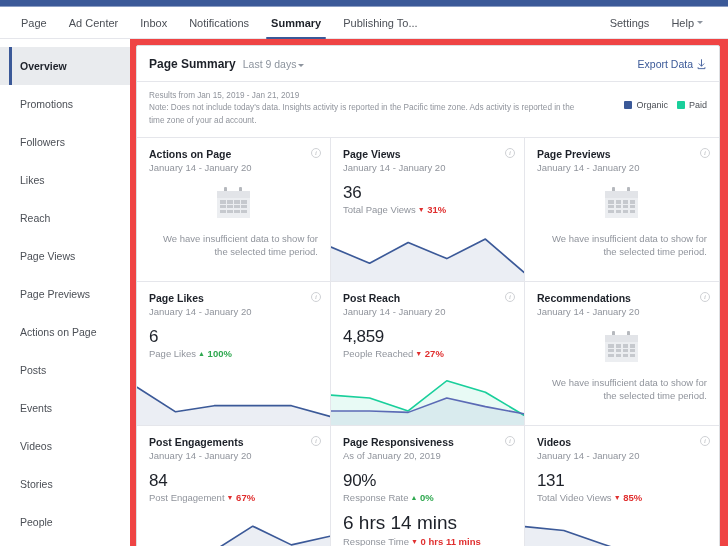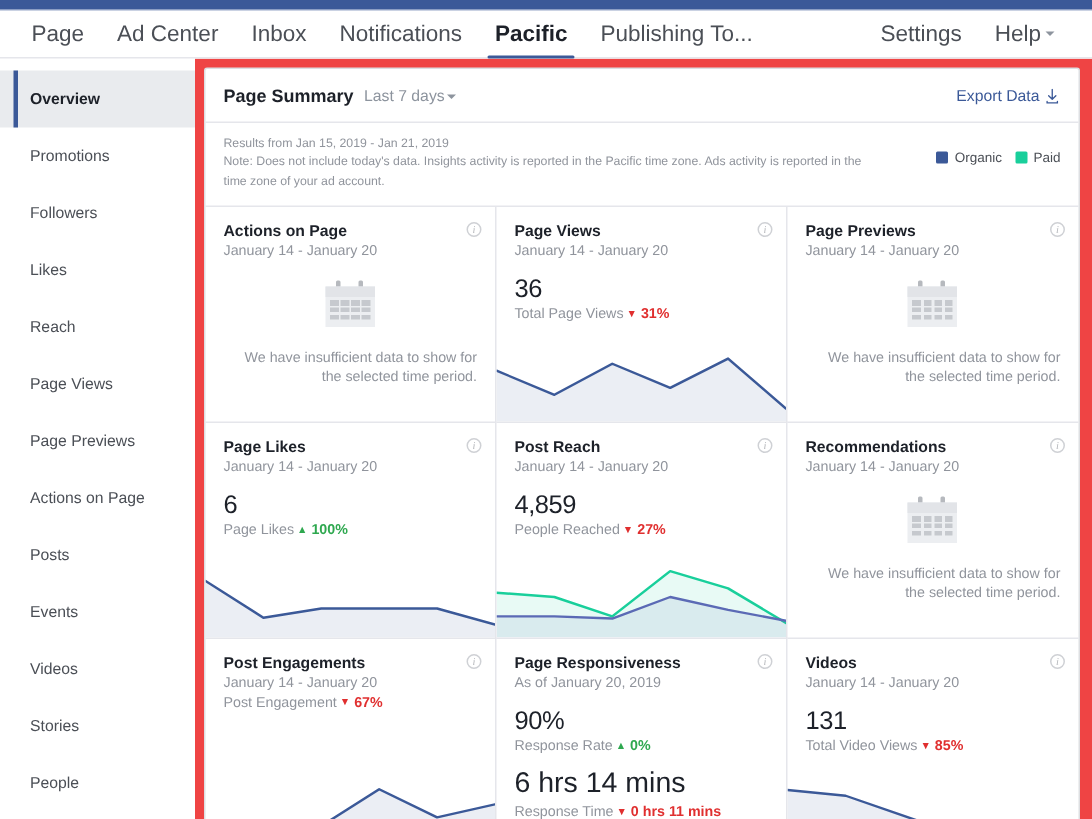--- a/index.html
+++ b/index.html
@@ -24,21 +24,21 @@
     background: #ffffff;
     border-bottom: 1px solid #e5e6eb;
     display: flex; align-items: stretch;
     padding: 0 14px 0 10px;
     position: relative;
   }
   .nav-left { display: flex; align-items: stretch; gap: 0; }
   .nav-item {
     display: flex; align-items: center;
     padding: 0 11px;
-    font-size: 15px;
+    font-size: 11px;
     color: #4b4f56;
     cursor: pointer;
     white-space: nowrap;
     position: relative;
   }
   .nav-item.active { color: #1d2129; font-weight: bold; }
   .nav-item.active::after {
     content: ""; position: absolute;
     left: 6px; right: 6px; bottom: -1px; height: 2.5px;
     background: #3b5998; border-radius: 2px;
@@ -200,21 +200,21 @@
         <div class="nav-item">
           <span>Ad Center</span>
         </div>
         <div class="nav-item">
           <span>Inbox</span>
         </div>
         <div class="nav-item">
           <span>Notifications</span>
         </div>
         <div class="nav-item active">
-          <span>Pacific</span>
+          <span>Summary</span>
         </div>
         <div class="nav-item">
           <span>Publishing To...</span>
         </div>
       </div>
     <div class="nav-right">
       <div class="nav-item">
         <span>Settings</span>
       </div>
       <div class="nav-item">
@@ -279,21 +279,21 @@
           <span>API</span>
         </div>
       </div>
 
     <div class="content">
       <div class="panel">
 
         <div class="panel-head">
           <span class="panel-title">Page Summary</span>
           <span class="range-sel">
-            <span>Last 7 days</span><span class="range-caret"></span>
+            <span>Last 9 days</span><span class="range-caret"></span>
           </span>
           <span class="export">
             <span>Export Data</span>
             <svg width="11" height="11" viewBox="0 0 16 16">
               <path d="M8 1 L8 10 M4.5 7 L8 10.5 L11.5 7" stroke="#3b5998" stroke-width="1.3" fill="none" stroke-linecap="round" stroke-linejoin="round"></path>
               <path d="M3 12.5 L3 14 L13 14 L13 12.5" stroke="#3b5998" stroke-width="1.3" fill="none" stroke-linecap="round"></path>
             </svg>
           </span>
         </div>
 
@@ -440,20 +440,21 @@
                     </div>
                   </div>
                 </div>
                 <div class="empty-text">We have insufficient data to show for the selected time period.</div>
               </div>
             </div>
             <div class="card">
               <div class="card-title">Post Engagements</div>
               <div class="card-date">January 14 - January 20</div>
               <div class="info-i">i</div>
+              <div class="big-num">84</div>
               <div class="metric-line"><span>Post Engagement</span><span class="delta down"><span class="arrow">▼</span> <span>67%</span></span></div>
               <div class="spark">
                 <svg viewBox="0 0 180 56" preserveAspectRatio="none">
                   <polygon points="0,56 0,44.8125 36,49.125 72,37.625 108,13.1875 144,31.875 180,23.25 180,56" fill="#3b5998" opacity="0.10"></polygon>
                   <polyline points="0,44.8125 36,49.125 72,37.625 108,13.1875 144,31.875 180,23.25" fill="none" stroke="#3b5998" stroke-width="1.6" stroke-linejoin="round" stroke-linecap="round"></polyline>
                 </svg>
               </div>
             </div>
             <div class="card">
               <div class="card-title">Page Responsiveness</div>

